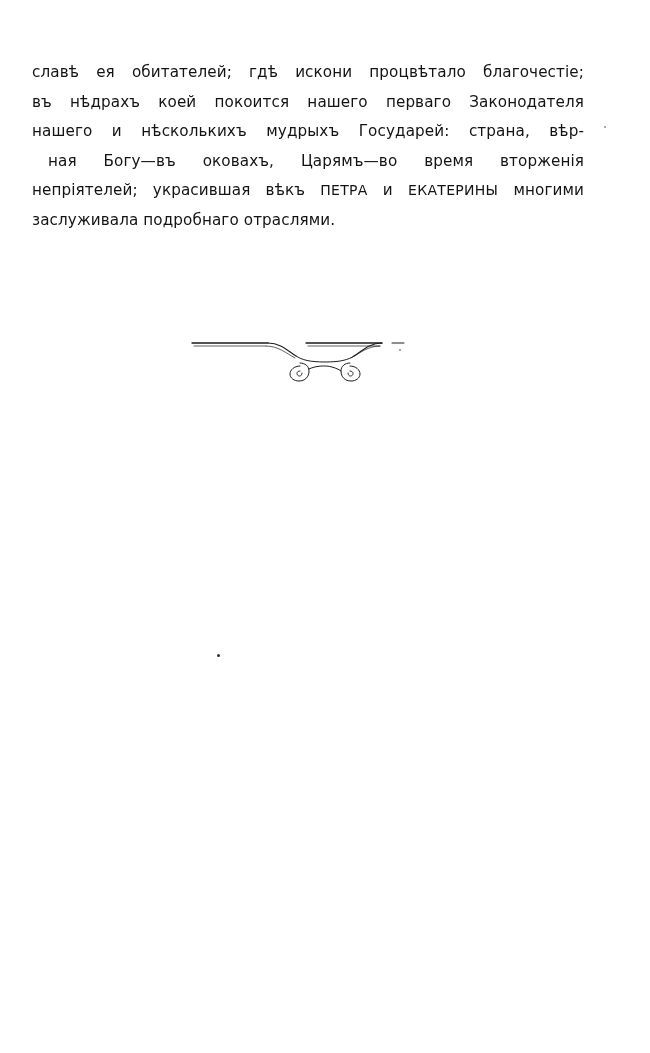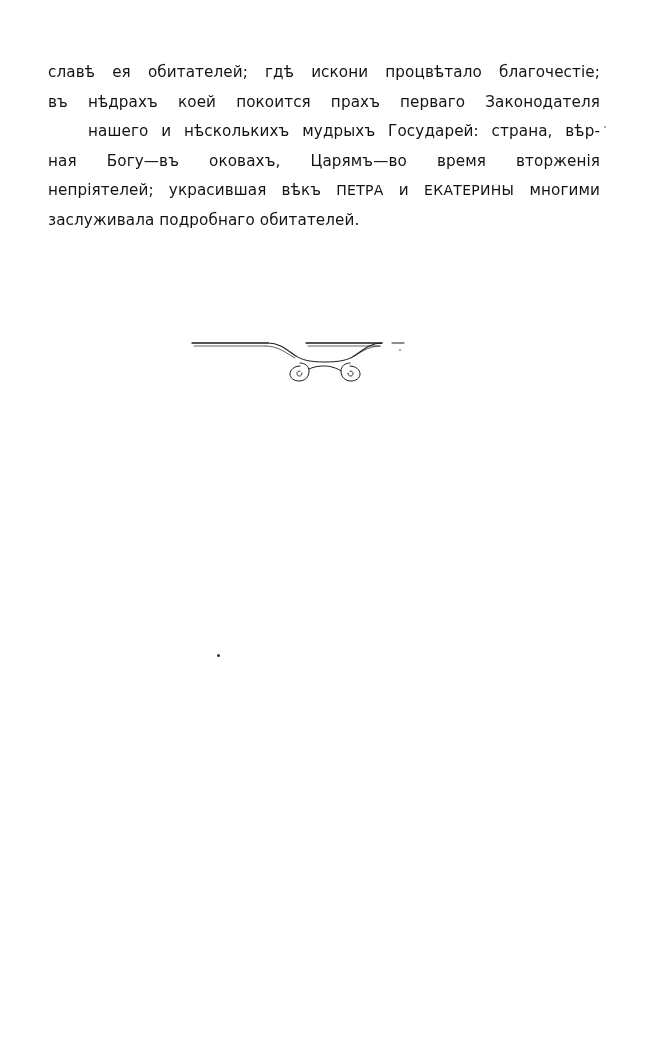--- a/index.html
+++ b/index.html
@@ -16,21 +16,21 @@
     overflow: hidden;
   }
   .page {
     position: relative;
     width: 650px;
     height: 1053px;
     box-sizing: border-box;
   }
   .text-block {
     position: absolute;
-    left: 48px;
+    left: 32px;
     top: 58px;
     width: 552px;
   }
   .para {
     margin: 0;
     font-size: 15.2px;
     line-height: 29.5px;
     text-align: justify;
     text-justify: inter-word;
     letter-spacing: 0.1px;
@@ -69,25 +69,25 @@
   .speck-b { left: 399px; top: 349px; width: 2px; height: 2px; }
 </style>
 </head>
 <body>
 
 <div class="page">
 
   <div class="text-block">
     <p class="para">
       <span style="display: block; text-align: justify; text-align-last: justify;">славѣ ея обитателей; гдѣ искони процвѣтало благочестіе;</span>
-      <span style="display: block; text-align: justify; text-align-last: justify;">въ нѣдрахъ коей покоится прахъ перваго Законодателя</span>
-      <span style="display: block; text-align: justify; text-align-last: justify; margin-left: 40px;">нашего и нѣсколькихъ мудрыхъ Государей: страна, вѣр-</span>
-      <span style="display: block; text-align: justify; text-align-last: justify;">ная Богу—въ оковахъ, Царямъ—во время вторженія</span>
+      <span style="display: block; text-align: justify; text-align-last: justify;">въ нѣдрахъ коей покоится нашего перваго Законодателя</span>
+      <span style="display: block; text-align: justify; text-align-last: justify;">нашего и нѣсколькихъ мудрыхъ Государей: страна, вѣр-</span>
+      <span style="display: block; text-align: justify; text-align-last: justify; margin-left: 16px;">ная Богу—въ оковахъ, Царямъ—во время вторженія</span>
       <span style="display: block; text-align: justify; text-align-last: justify;">непріятелей; украсившая вѣкъ <span class="smallcaps">ПЕТРА</span> и <span class="smallcaps">ЕКАТЕРИНЫ</span> многими</span>
-      <span class="lastline" style="display: block; text-align: left;">заслуживала подробнаго обитателей.</span>
+      <span class="lastline" style="display: block; text-align: left;">заслуживала подробнаго отраслями.</span>
     </p>
   </div>
 
   <div class="ornament">
     <svg width="650" height="70" viewBox="0 0 650 70" xmlns="http://www.w3.org/2000/svg">
       <g fill="none" stroke="#1d1d1d" stroke-width="1.1" stroke-linecap="round">
         <path d="M192 18 L268 18" stroke-width="1.3"></path>
         <path d="M194 21 L266 21" stroke-width="0.7"></path>
         <path d="M268 18 C281 18 288 26 296 31" stroke-width="1.1"></path>
         <path d="M266 21 C278 21 286 28 295 33" stroke-width="0.7"></path>

